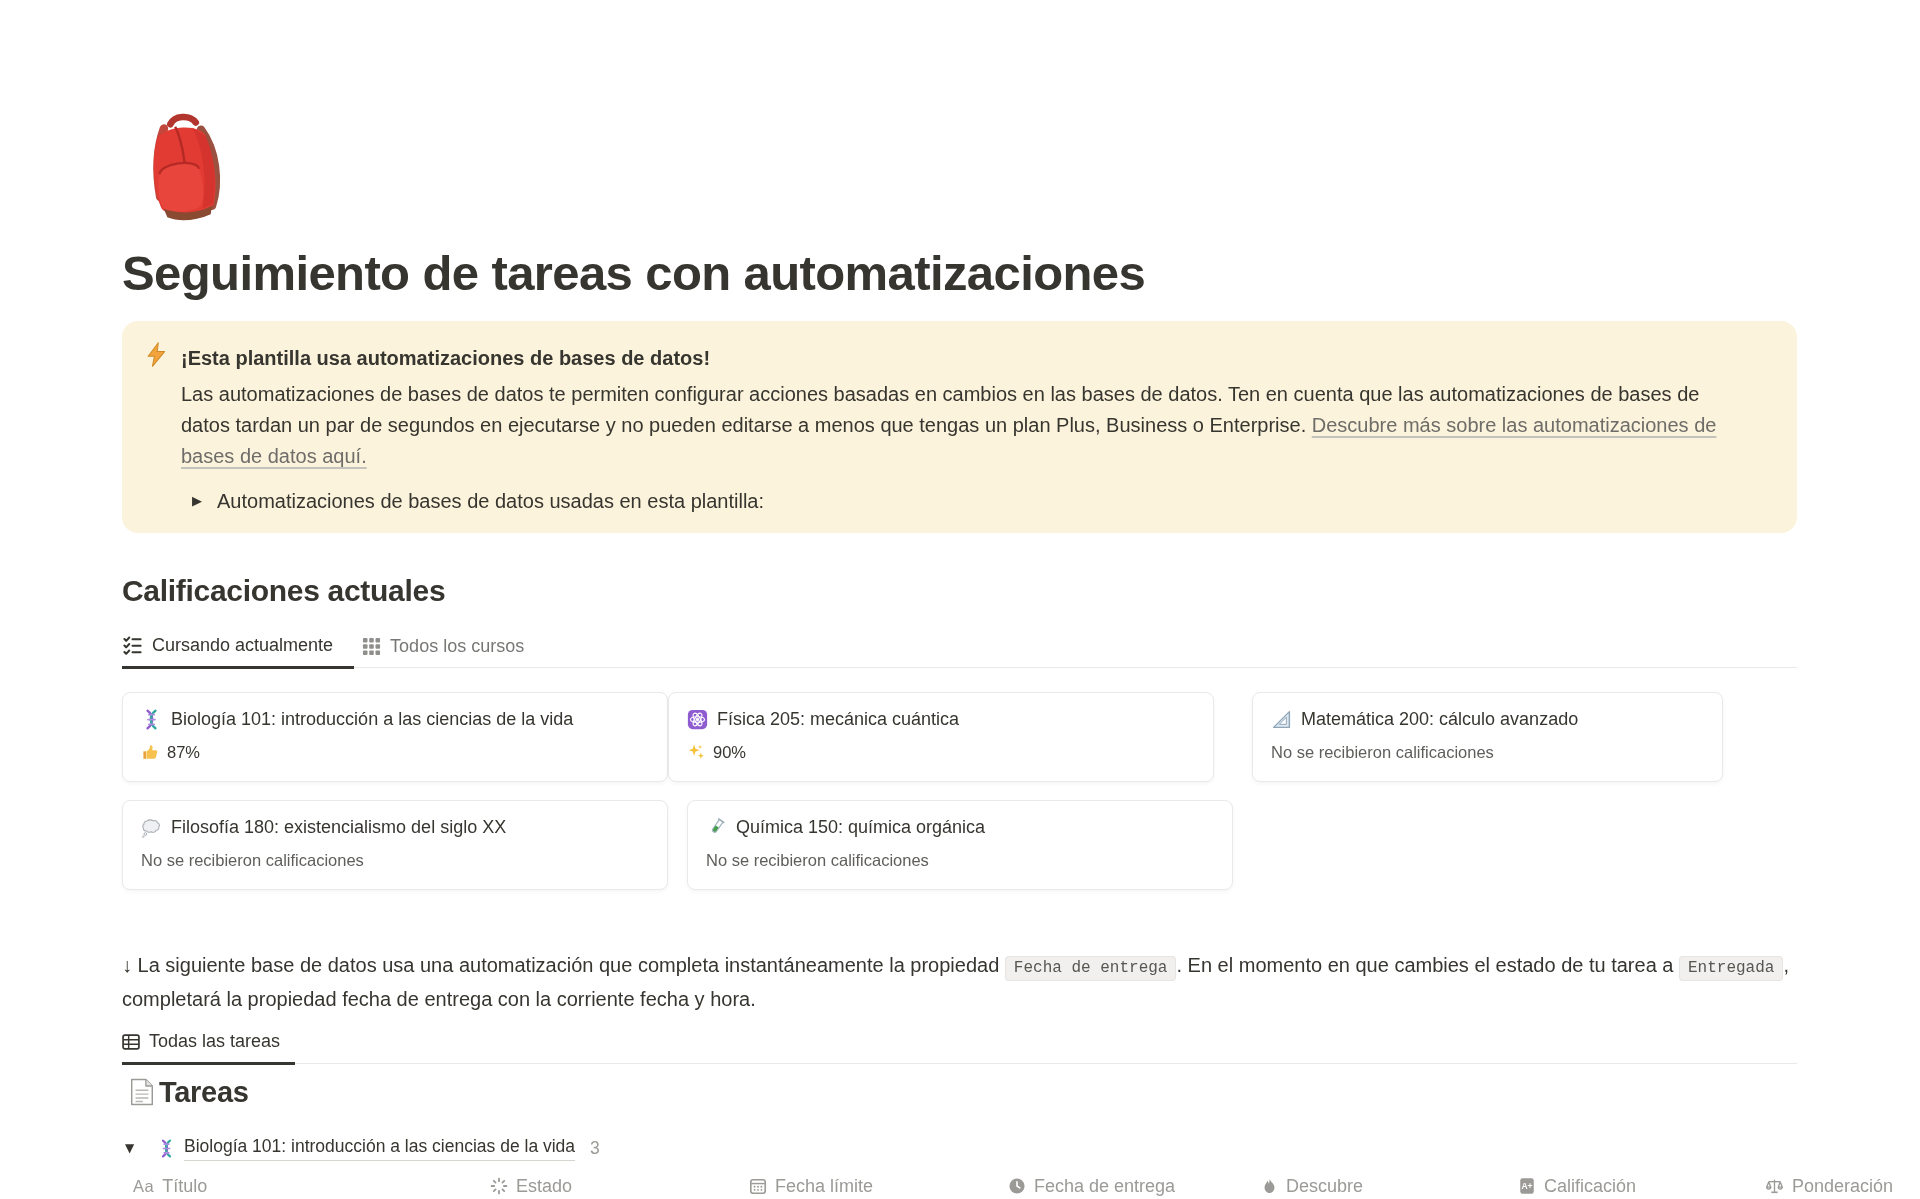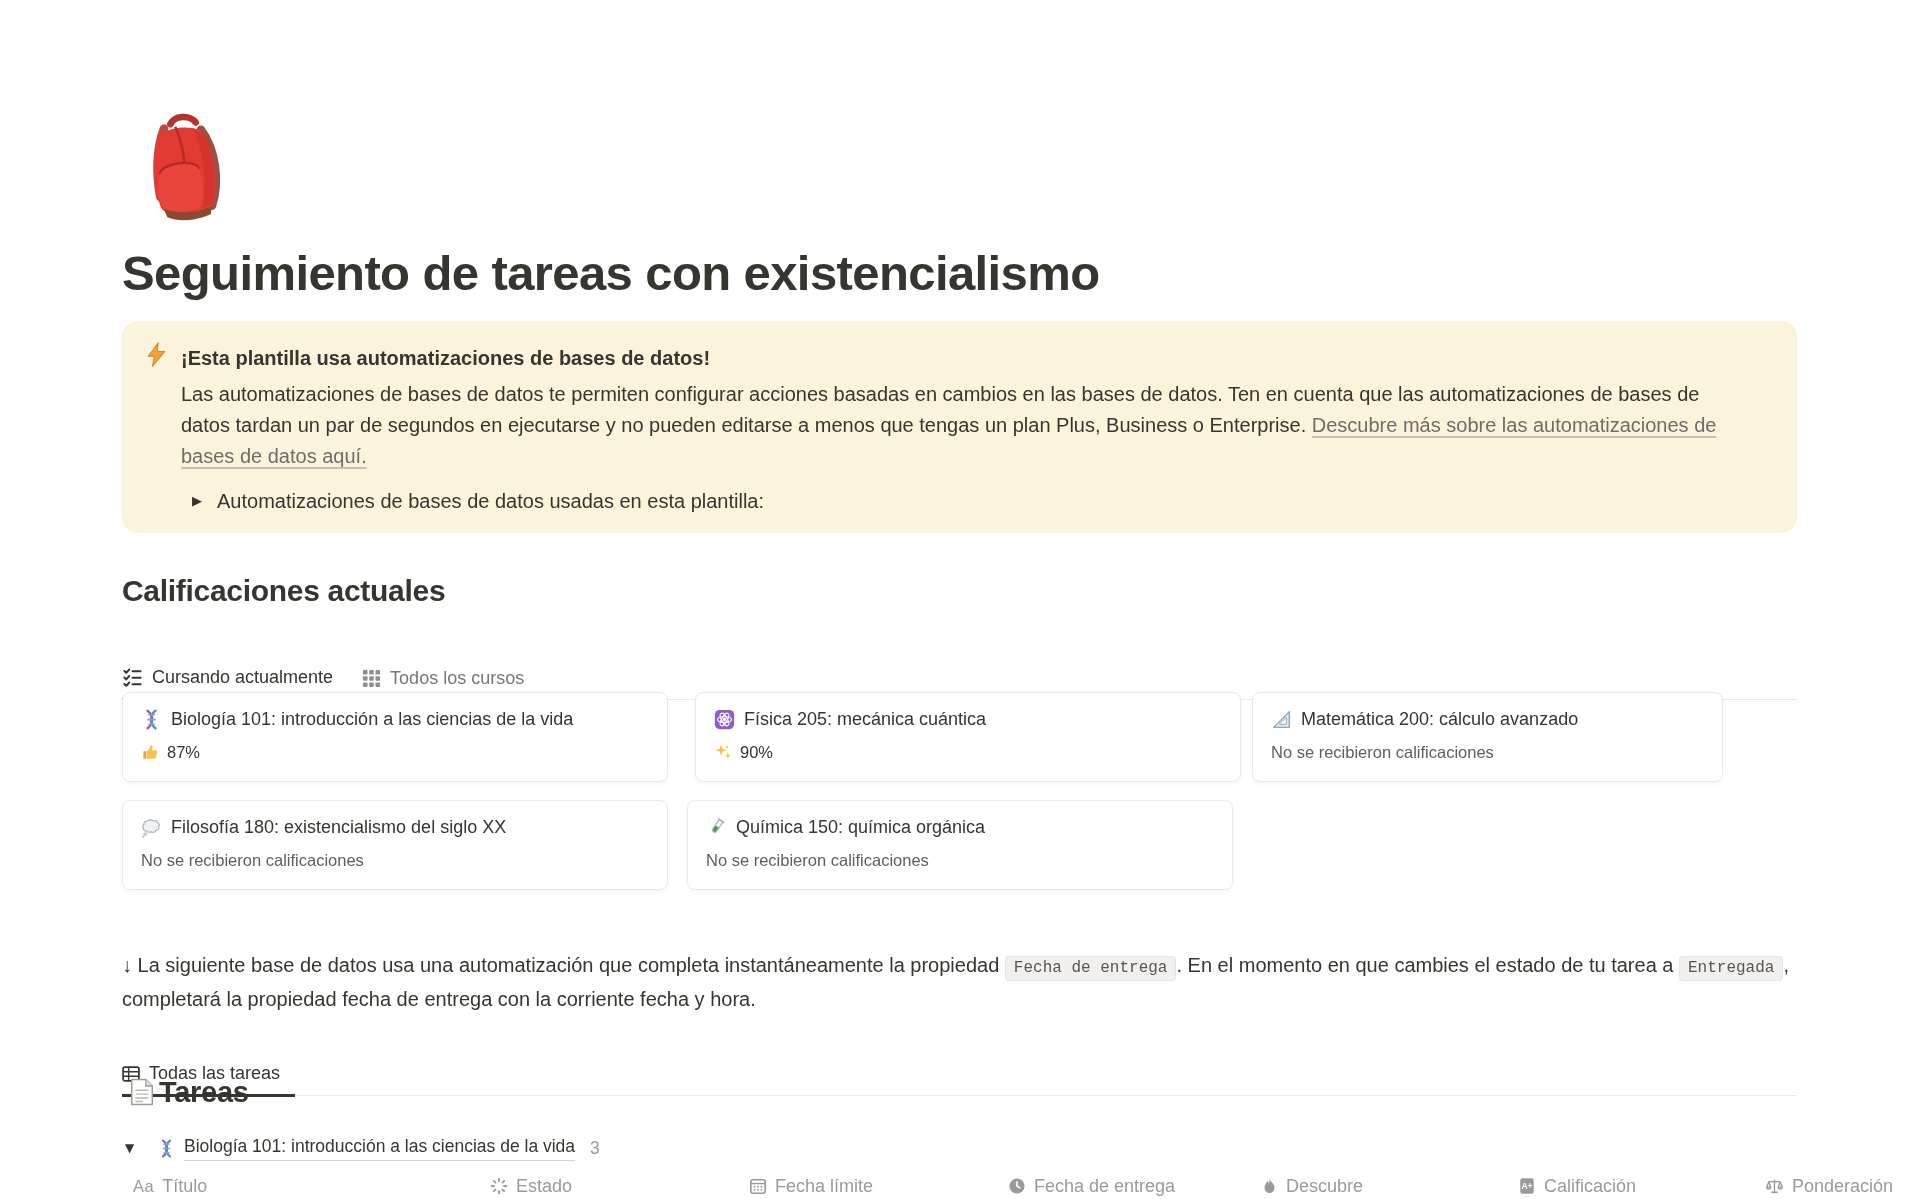--- a/index.html
+++ b/index.html
@@ -42,21 +42,21 @@
     position: absolute; left: 70px; top: 167px;
     display: flex; align-items: center; gap: 15px;
     font-size: 20px; line-height: 26px; cursor: pointer;
   }
   .tri { font-family: "DejaVu Sans", sans-serif; font-size: 13px; color: #37352f; }
 
   
   .h2 { left: 122px; top: 572px; font-size: 30px; font-weight: 700; letter-spacing: -0.3px; line-height: 38px; }
 
   
-  .tabs { display: flex; align-items: flex-end; border-bottom: 1px solid #e9e9e7; margin-top: 32px; }
+  .tabs { display: flex; align-items: flex-end; border-bottom: 1px solid #e9e9e7; }
   .tabs-grades { left: 122px; top: 631px; width: 1675px; height: 37px; }
   .tabs-tasks  { left: 122px; top: 1028px; width: 1675px; height: 36px; }
   .tab {
     display: flex; align-items: center; gap: 9px;
     font-size: 18px; padding-bottom: 10px; cursor: pointer; white-space: nowrap;
   }
   .tab .ticon { flex: 0 0 auto; display: block; }
   .tab.active { color: #37352f; border-bottom: 3px solid #37352f; margin-bottom: -2px; font-weight: 500; }
   .tab.inactive { color: #787774; }
   .tabs-grades .tab.active { padding-right: 21px; margin-right: 8px; }
@@ -113,21 +113,21 @@
       <path d="M70 17 C80 40 82 75 75 103 L86 99 C92 78 91 48 84 28 Z" fill="#c92f28" opacity="0.55"></path>
       <path d="M52 15 C59 32 61 64 58 100" stroke="#b52a24" stroke-width="2.6" fill="none"></path>
       <rect x="53.5" y="74" width="4.5" height="14" rx="2" fill="#6e6e78"></rect>
       <path d="M32 64 C33 52 72 50 74 61 C78 74 78 91 74 99 C70 107 36 107 33 99 C28 89 29 74 32 64 Z" fill="#e8453c"></path>
       <path d="M32 64 C33 52 72 50 74 61" stroke="#b52a24" stroke-width="2.4" fill="none"></path>
       <path d="M34 101 C52 108 70 108 85 101 L83 110 C66 116 49 116 37 110 Z" fill="#8a4a32"></path>
     </g>
   </svg>
 </div>
 
-<h1 class="abs page-title">Seguimiento de tareas con existencialismo</h1>
+<h1 class="abs page-title">Seguimiento de tareas con automatizaciones</h1>
 
 <div class="abs callout">
   <div class="callout-icon">
     <svg viewBox="0 0 24 24" width="27" height="27">
       <path d="M13.6 1.5 L4.6 13.6 H10.1 L8.4 22.5 L19.2 9.4 H12.6 Z" fill="#f2a33c" stroke="#d08a25" stroke-width="0.9" stroke-linejoin="round"></path>
     </svg>
   </div>
   <div class="callout-heading">¡Esta plantilla usa automatizaciones de bases de datos!</div>
   <div class="callout-body"><span>Las automatizaciones de bases de datos te permiten configurar acciones basadas en cambios en las bases de datos. Ten en cuenta que las automatizaciones de bases de datos tardan un par de segundos en ejecutarse y no pueden editarse a menos que tengas un plan Plus, Business o Enterprise. </span><a class="callout-link">Descubre más sobre las automatizaciones de bases de datos aquí.</a></div>
   <div class="callout-toggle">
@@ -177,21 +177,21 @@
   </div>
   <div class="card-sub">
     <svg viewBox="0 0 24 24" width="19" height="19">
       <path d="M3 10.5 H6.5 V20 H3 Z" fill="#e8a33d"></path>
       <path d="M7 19.5 V10.5 C9.5 9.5 11 7.5 11.3 4.5 C11.4 3.2 12.3 2.6 13.3 3 C14.4 3.5 14.9 4.8 14.6 6.3 L14 9 H18.6 C20 9 20.9 10.1 20.5 11.4 L18.9 17.8 C18.6 19.1 17.6 20 16.2 20 H9.5 C8.5 20 7.8 19.9 7 19.5 Z" fill="#f6c14c"></path>
     </svg>
     <span>87%</span>
   </div>
 </div>
 
-<div class="abs card" style="left:695px; top:692px;">
+<div class="abs card" style="left:668px; top:692px;">
   <div class="card-title">
     <svg viewBox="0 0 24 24" width="21" height="21">
       <rect x="1" y="1" width="22" height="22" rx="5.5" fill="#8e5bd0"></rect>
       <circle cx="12" cy="12" r="1.9" fill="#fff"></circle>
       <ellipse cx="12" cy="12" rx="8" ry="3.2" fill="none" stroke="#fff" stroke-width="1.3"></ellipse>
       <ellipse cx="12" cy="12" rx="8" ry="3.2" fill="none" stroke="#fff" stroke-width="1.3" transform="rotate(60 12 12)"></ellipse>
       <ellipse cx="12" cy="12" rx="8" ry="3.2" fill="none" stroke="#fff" stroke-width="1.3" transform="rotate(-60 12 12)"></ellipse>
     </svg>
     <span>Física 205: mecánica cuántica</span>
   </div>

